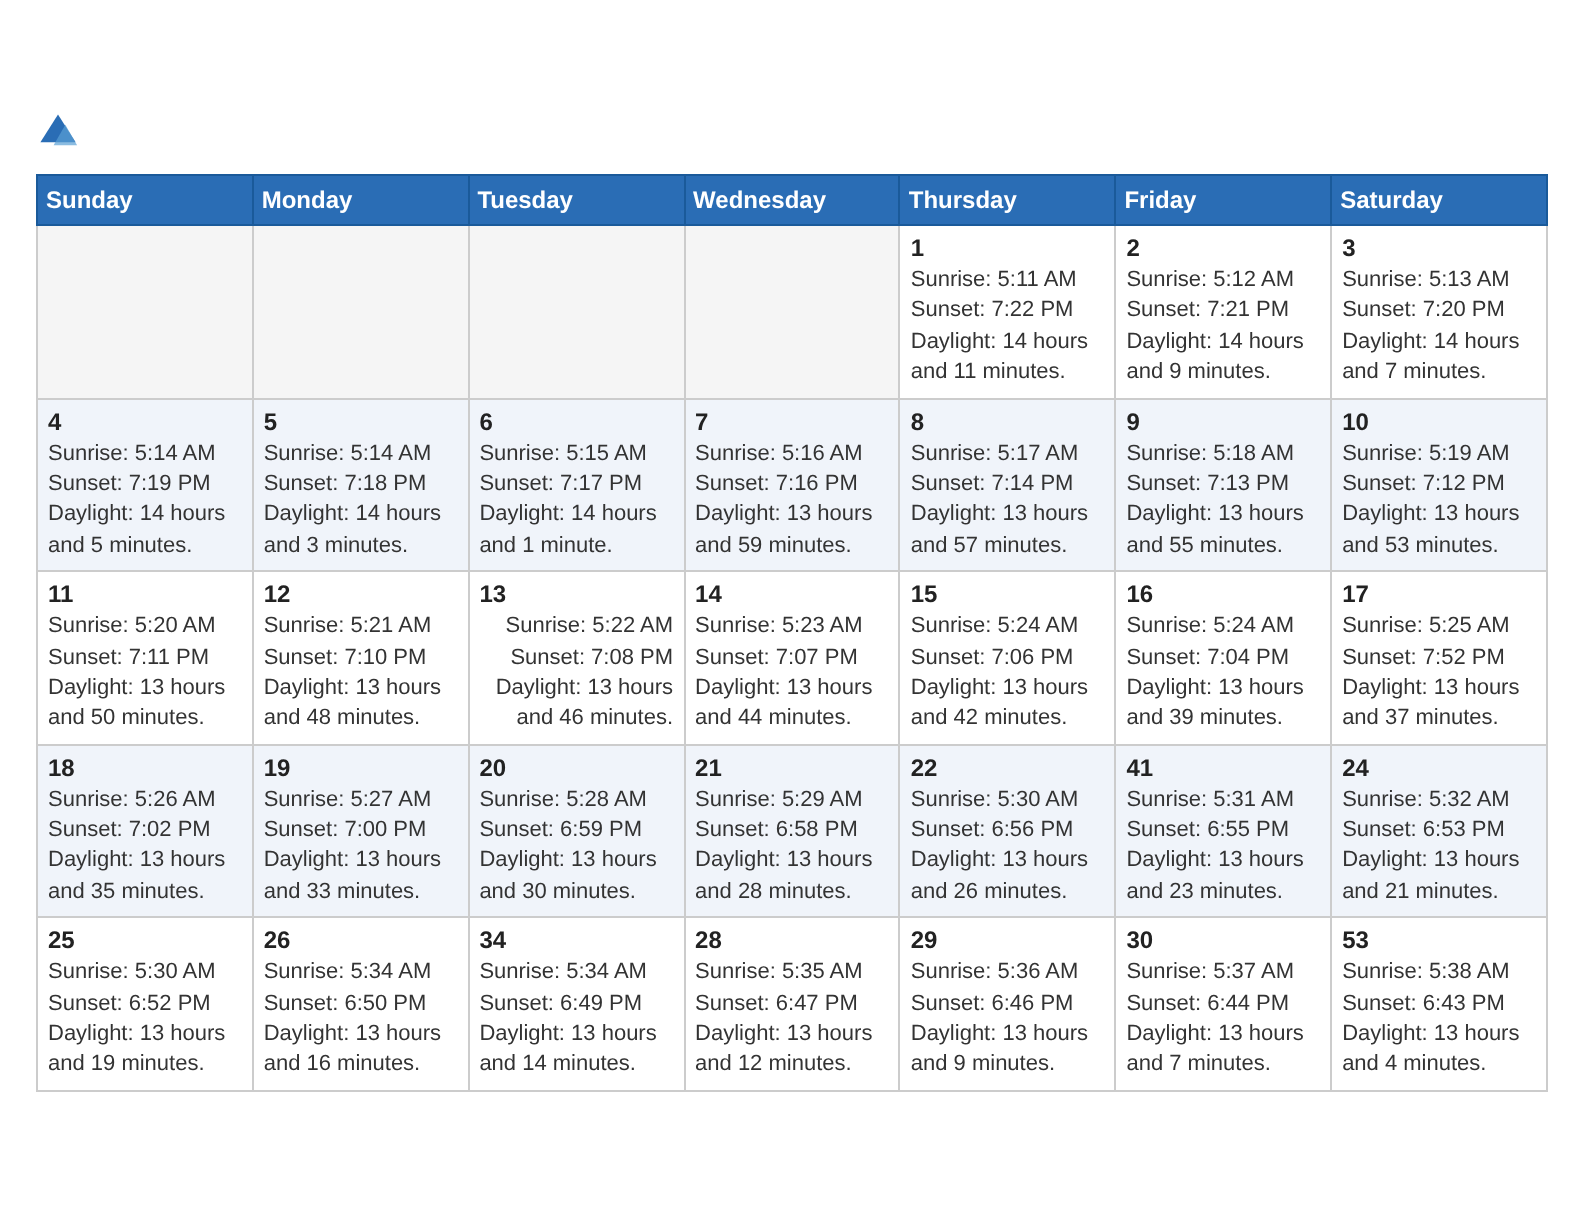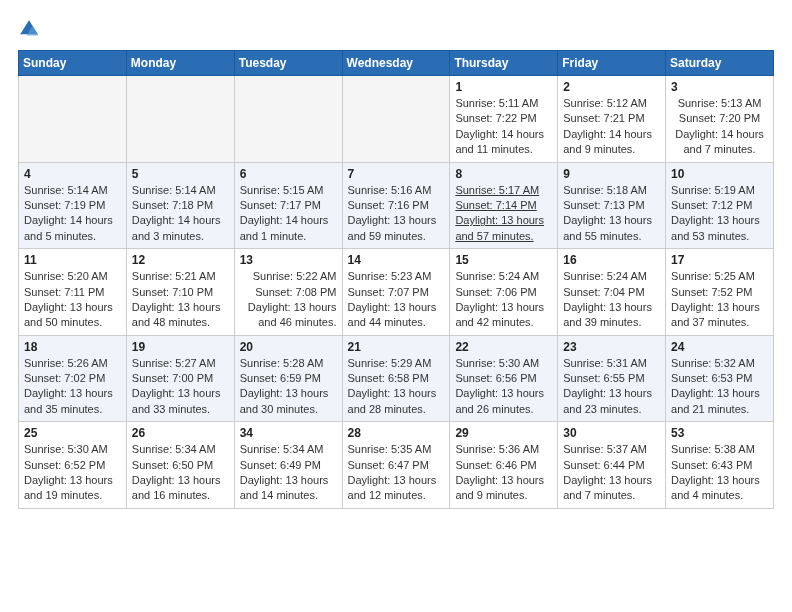--- a/index.html
+++ b/index.html
@@ -7,20 +7,21 @@
       font-family: Arial, sans-serif;
       background: #fff;
       width: 792px;
       height: 612px;
       overflow: hidden;
     }
     .page {
       width: 792px;
       height: 552px;
       padding: 18px 18px 10px 18px;
+      margin-top: 37px;
     }
     .header {
       display: flex;
       justify-content: space-between;
       align-items: flex-start;
       margin-bottom: 10px;
     }
     .logo {
       display: flex;
       align-items: center;
@@ -148,21 +149,21 @@
           </td>
           <td>
             <span class="day-num">2</span>
             <div class="day-info" style="white-space: pre-line;">Sunrise: 5:12 AM
 Sunset: 7:21 PM
 Daylight: 14 hours
 and 9 minutes.</div>
           </td>
           <td>
             <span class="day-num">3</span>
-            <div class="day-info" style="white-space: pre-line; text-align: center;">Sunrise: 5:13 AM
+            <div class="day-info" style="white-space: pre-line;">Sunrise: 5:13 AM
 Sunset: 7:20 PM
 Daylight: 14 hours
 and 7 minutes.</div>
           </td>
         </tr>
         <tr>
           <td>
             <span class="day-num">4</span>
             <div class="day-info" style="white-space: pre-line;">Sunrise: 5:14 AM
 Sunset: 7:19 PM
@@ -185,21 +186,21 @@
           </td>
           <td>
             <span class="day-num">7</span>
             <div class="day-info" style="white-space: pre-line;">Sunrise: 5:16 AM
 Sunset: 7:16 PM
 Daylight: 13 hours
 and 59 minutes.</div>
           </td>
           <td>
             <span class="day-num">8</span>
-            <div class="day-info" style="white-space: pre-line; text-decoration: underline;">Sunrise: 5:17 AM
+            <div class="day-info" style="white-space: pre-line;">Sunrise: 5:17 AM
 Sunset: 7:14 PM
 Daylight: 13 hours
 and 57 minutes.</div>
           </td>
           <td>
             <span class="day-num">9</span>
             <div class="day-info" style="white-space: pre-line;">Sunrise: 5:18 AM
 Sunset: 7:13 PM
 Daylight: 13 hours
 and 55 minutes.</div>
@@ -293,21 +294,21 @@
 and 28 minutes.</div>
           </td>
           <td>
             <span class="day-num">22</span>
             <div class="day-info" style="white-space: pre-line;">Sunrise: 5:30 AM
 Sunset: 6:56 PM
 Daylight: 13 hours
 and 26 minutes.</div>
           </td>
           <td>
-            <span class="day-num">23</span>
+            <span class="day-num">41</span>
             <div class="day-info" style="white-space: pre-line;">Sunrise: 5:31 AM
 Sunset: 6:55 PM
 Daylight: 13 hours
 and 23 minutes.</div>
           </td>
           <td>
             <span class="day-num">24</span>
             <div class="day-info" style="white-space: pre-line;">Sunrise: 5:32 AM
 Sunset: 6:53 PM
 Daylight: 13 hours

